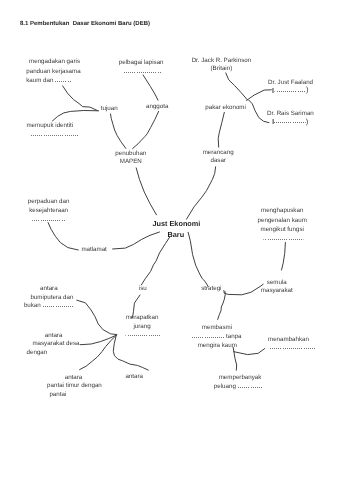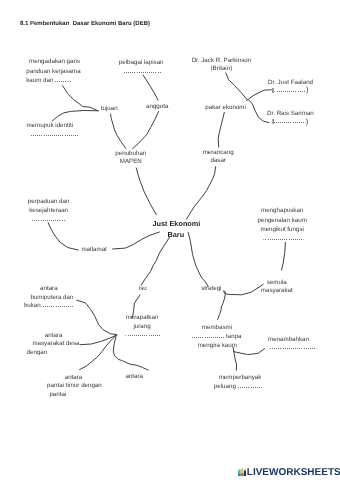--- a/index.html
+++ b/index.html
@@ -162,26 +162,13 @@
 <div class="ln" style=""><span>menambahkan</span></div>
 <div class="ln" style="height:8.6px;"><span class="dt" style="width:45.5px"></span></div>
 </div>
 <div class="blk" style="left:213.8px;top:374.3px;line-height:8.4px;">
 <div class="ln" style="margin-left:4.9px;"><span>memperbanyak</span></div>
 <div class="ln" style=""><span>peluang</span><span class="dt" style="width:24.9px"></span></div>
 </div>
   <div class="ctr" style="left:176.4px;top:219.3px">Just Ekonomi</div>
   <div class="ctr" style="left:175.8px;top:229.9px">Baru</div>
 
-  <div id="brand">
-    <svg id="brandmark" viewBox="0 0 36 34">
-      <rect x="0" y="8" width="11" height="26" rx="1" fill="#5cc08a"></rect>
-      <rect x="0" y="24" width="11" height="10" rx="1" fill="#2f7fbf"></rect>
-      <rect x="12.5" y="4" width="11" height="30" rx="1" fill="#f4c44a"></rect>
-      <rect x="12.5" y="22" width="11" height="12" rx="1" fill="#e2573a"></rect>
-      <rect x="25" y="10" width="11" height="24" rx="1" fill="#1b3664"></rect>
-      <rect x="3" y="1.5" width="5" height="5" rx="1" fill="#8fd6c0"></rect>
-      <rect x="15.5" y="0" width="5" height="4.5" rx="1" fill="#f3a6a0"></rect>
-      <rect x="28" y="3.5" width="5" height="5" rx="1" fill="#9aa9d6"></rect>
-    </svg>
-    <span id="brandtext">LIVEWORKSHEETS</span>
-  </div>
 </div>
 
 </body></html>

